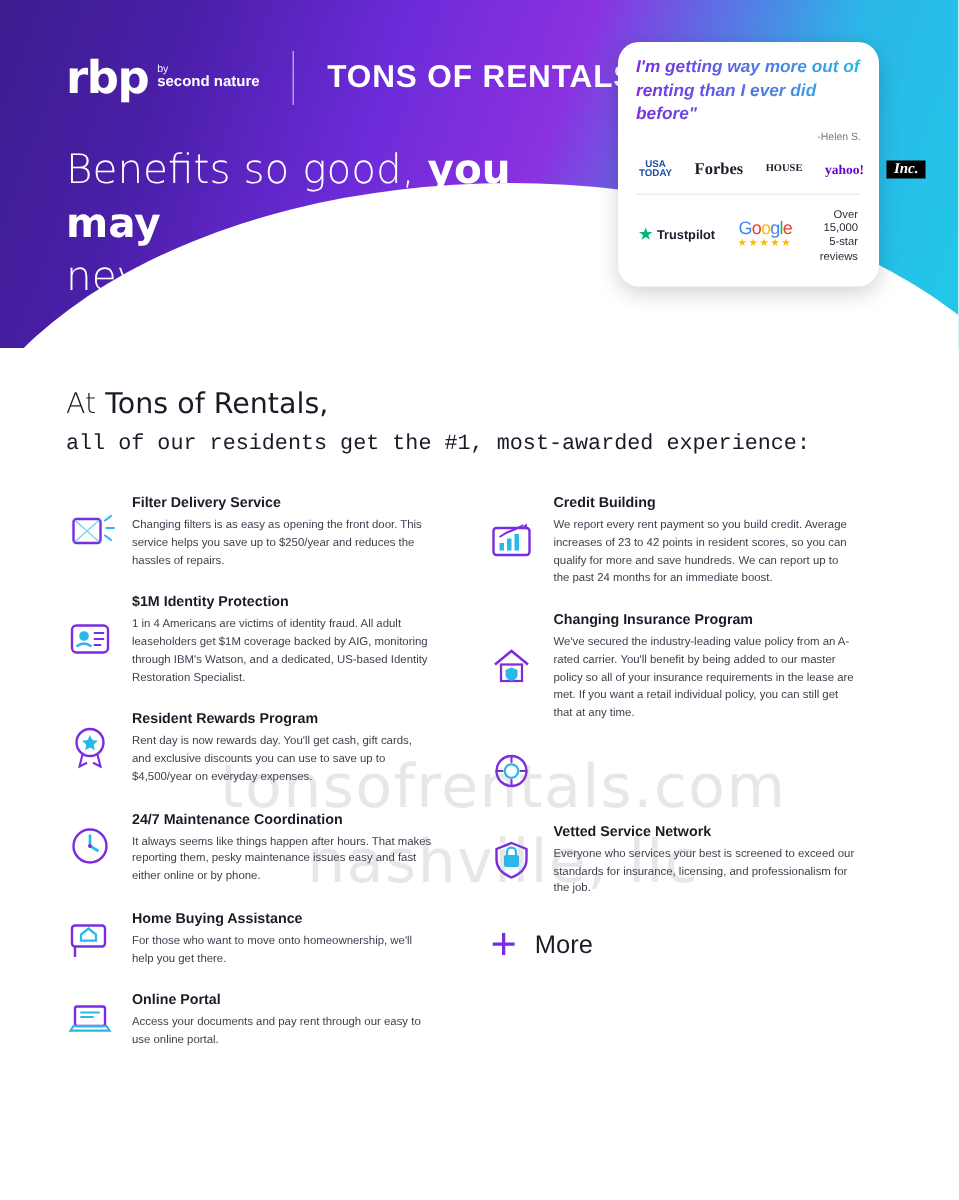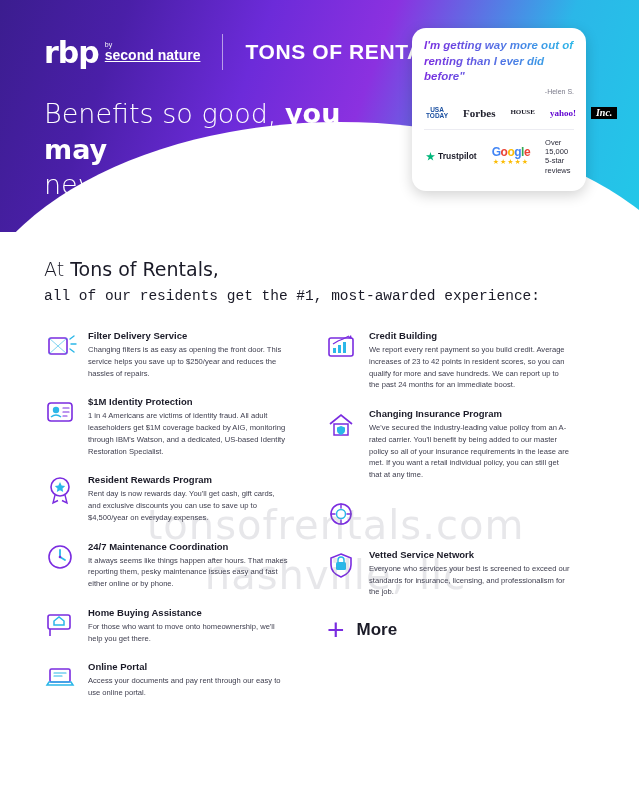--- a/index.html
+++ b/index.html
@@ -49,21 +49,21 @@
     letter-spacing: -1px;
     font-family: "DejaVu Sans", sans-serif;
   }
   .logo-sub {
     margin-left: 6px;
     line-height: 1.05;
     color: #ffffff;
     font-size: 8.5px;
   }
   .logo-sub .lg1 { display:block; font-size: 7px; opacity: .95; }
-  .logo-sub .lg2 { display:block; font-weight: bold; font-size: 14px; text-decoration: underline; }
+  .logo-sub .lg2 { display:block; font-weight: bold; font-size: 10px; }
   .vdivider {
     width: 1px; height: 36px; background: rgba(255,255,255,0.55);
     margin: 0 22px;
   }
   .header-title {
     color: #ffffff;
     font-size: 21px;
     font-weight: bold;
     letter-spacing: .6px;
   }
@@ -119,51 +119,51 @@
     font-family: "Liberation Serif", serif;
   }
   .press.usatoday { font-size: 6.5px; color: #1a4fa0; text-align: center; font-family:"Liberation Sans",sans-serif;}
   .press.forbes { font-family: "Liberation Serif", serif; font-size: 11px; }
   .press.house { font-size: 7px; text-align:right; font-family:"Liberation Serif",serif; line-height:1.05;}
   .press.yahoo { color: #5f01d1; font-size: 9px; }
   .press.inc { background:#000; color:#fff; padding: 1px 5px; font-style: italic; font-size: 10px;}
   .trustpilot { display:flex; align-items:center; gap:3px; font-size:8.5px; font-weight:bold; color:#1b1b28;}
   .tp-star { color:#00b67a; font-size:10px; }
   .google-block { text-align:center; }
-  .google-word { font-size: 12px; font-weight: bold; letter-spacing: -.5px; line-height:1; }
+  .google-word { font-size: 12px; font-weight: normal; letter-spacing: -.5px; line-height:1;text-align:right; }
   .g1{color:#4285F4}.g2{color:#EA4335}.g3{color:#FBBC05}.g4{color:#4285F4}.g5{color:#34A853}.g6{color:#EA4335}
   .stars { color:#fbbc05; font-size:7px; letter-spacing:1px; }
-  .reviews-count { font-size: 7.5px; color:#2b2b3a; line-height:1.25; text-align:left; }
+  .reviews-count { font-size: 7.5px; color:#2b2b3a; line-height:1.25; text-align:right; }
 
   
   .content { position: relative; padding: 26px 44px 0 44px; }
   .at-line {
     font-size: 19px; color: #1b1b28; font-family: "DejaVu Sans", sans-serif;
     font-weight: 300;
   }
   .at-line b { font-weight: normal; }
   .sub-line {
     font-size: 14.5px; color: #1b1b28; margin-top: 8px; font-family: Liberation Mono, monospace;
     font-weight: 300;
   }
 
   .columns { display: flex; margin-top: 26px; gap: 36px; }
   .col { width: 245px; }
 
-  .benefit { display: flex; gap: 10px; margin-bottom: 17px; }
+  .benefit { display: flex; gap: 10px; margin-bottom: 17px; align-items: center; }
   .benefit .ico { width: 34px; min-width: 34px; height: 34px; position: relative; }
   .benefit .txt { flex: 1; }
   .benefit h4 {
     font-size: 9.5px; color: #1b1b28; font-weight: bold; margin-bottom: 3px;
   }
   .benefit p { font-size: 7.6px; color: #3d3d4d; line-height: 1.55; }
 
   .more-row { display: flex; align-items: center; gap: 12px; margin-top: 12px; padding-left: 2px; }
   .plus { font-size: 30px; color: #7a2ce0; line-height: 1; font-weight: 300; }
-  .more-txt { font-size: 17px; color: #1b1b28; font-weight: bold; }
+  .more-txt { font-size: 17px; color: #1b1b28; font-weight: normal; }
 
   
   .watermark {
     position: absolute;
     left: 16px; top: 500px;
     width: 639px;
     text-align: center;
     font-size: 40px;
     color: rgba(120,120,140,0.18);
     font-family: "DejaVu Sans", sans-serif;

